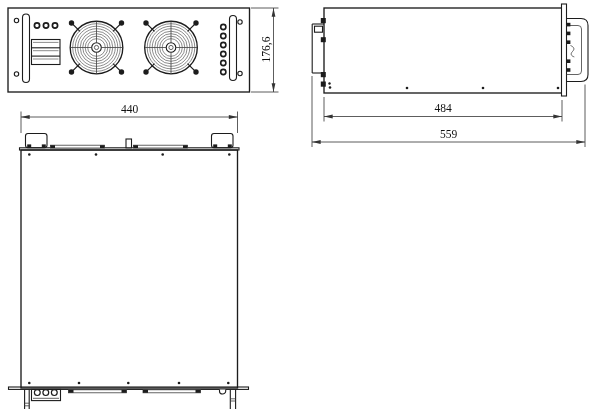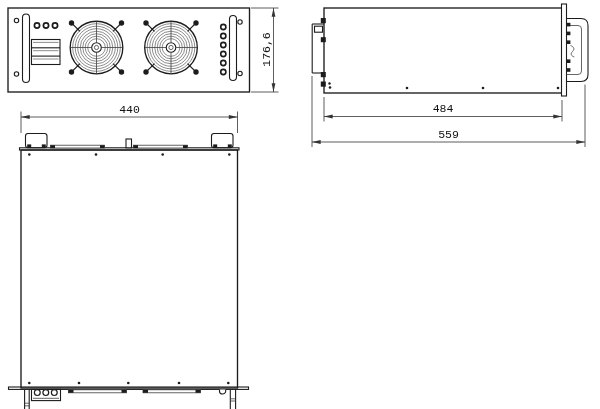--- a/index.html
+++ b/index.html
@@ -1,20 +1,20 @@
 <!DOCTYPE html>
 <html><head>
 <meta charset="utf-8">
 <style>
   html,body{margin:0;padding:0;background:#fff;}
   .frame{
     position:relative;
     width:600px;height:409px;
     background:#fff;
-    font-family:Liberation Mono, monospace;
+    font-family:Liberation Serif, serif;
     overflow:hidden;
   }
   svg{display:block;}
   .ln{stroke:#1c1c1c;fill:none;stroke-width:1.1;}
   .ln-bold{stroke:#1c1c1c;fill:none;stroke-width:1.35;}
   .ln-thin{stroke:#3d3d3d;fill:none;stroke-width:0.8;}
   .ln-lite{stroke:#5a5a5a;fill:none;stroke-width:0.7;}
   .dark{fill:#1c1c1c;stroke:none;}
   .whitefill{fill:#ffffff;}
   .dim{stroke:#343434;fill:none;stroke-width:0.8;}

